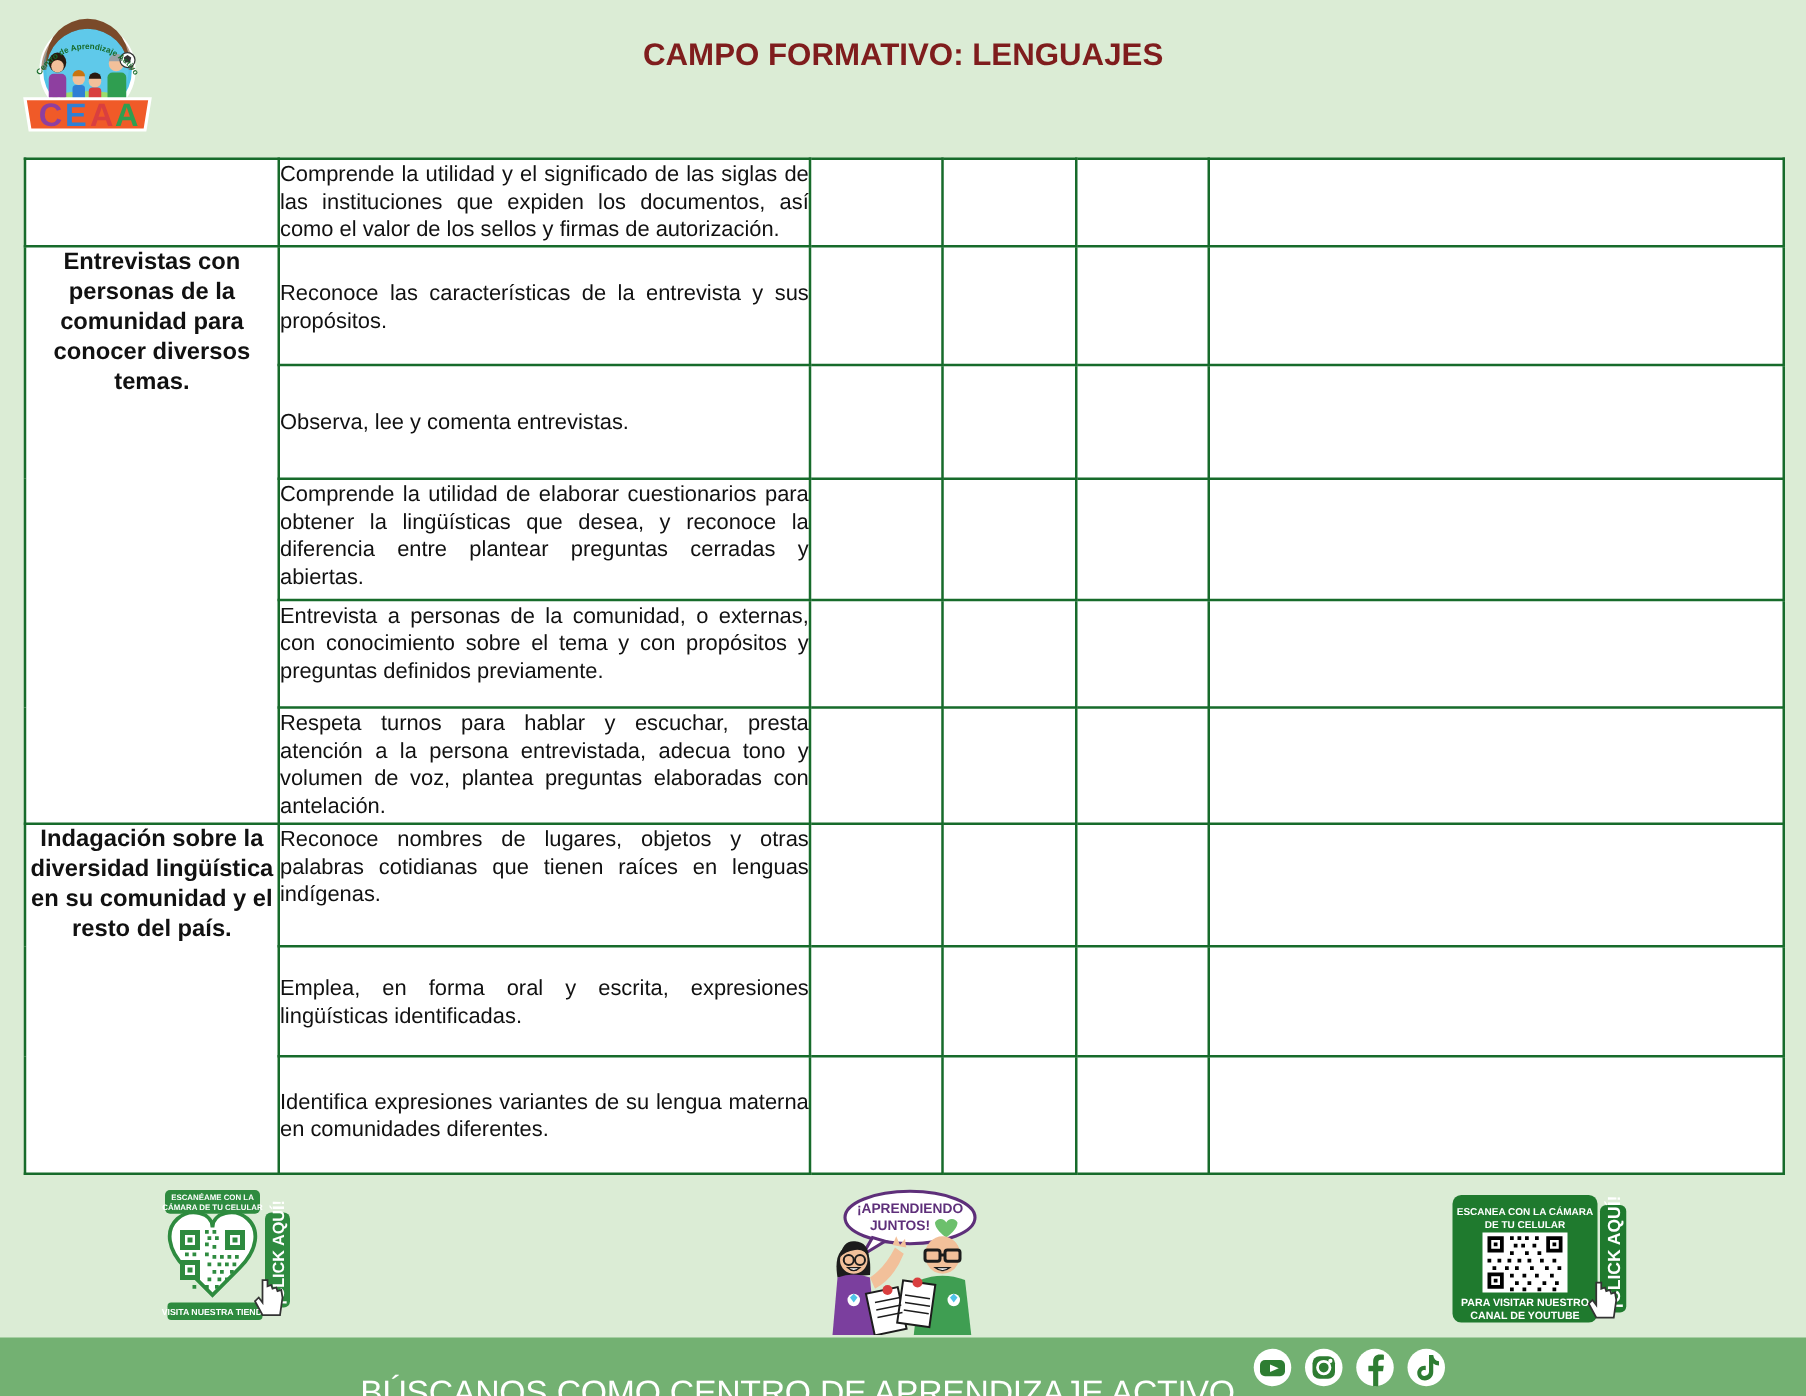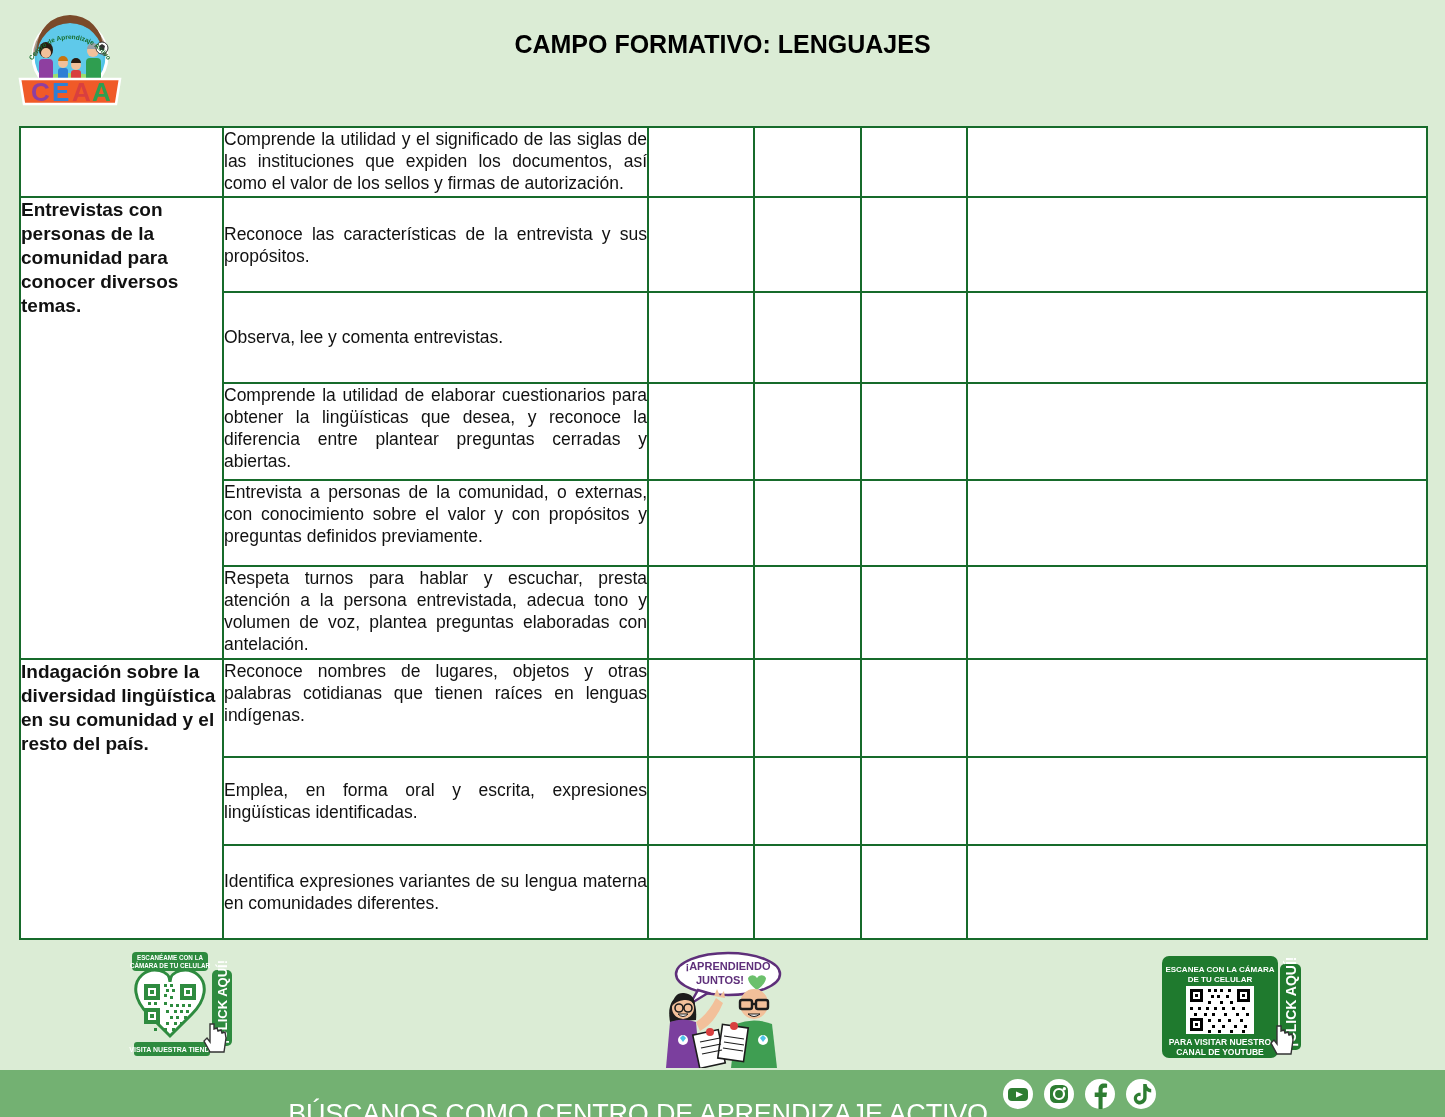--- a/index.html
+++ b/index.html
@@ -42,21 +42,21 @@
     font-size: 26px;
     font-weight: bold;
     color: #000000;
     letter-spacing: -0.2px;
     line-height: 31px;
     white-space: nowrap;
   }
   .title-line3 {
     font-size: 25px;
     font-weight: bold;
-    color: #000000;
+    color: #7f1d1d;
     line-height: 32px;
     white-space: nowrap;
   }
 
   .badge {
     position: absolute;
     right: 12px;
     top: 15px;
     background: #176b16;
     border-radius: 9px;
@@ -86,21 +86,21 @@
   }
   table.grid td {
     border: 2px solid #176b2b;
     vertical-align: top;
     padding: 0;
     background: #ffffff;
   }
   td.peach { background: #f8dccb; }
 
   td.cat {
-    text-align: left;
+    text-align: center;
     vertical-align: middle;
     font-size: 19px;
     font-weight: bold;
     color: #111111;
     line-height: 24px;
     padding: 4px 6px;
   }
   td.pda {
     font-size: 17.5px;
     color: #111111;
@@ -284,21 +284,21 @@
 
       <tr style="height:95px;">
         <td class="pda peach">Comprende la utilidad de elaborar cuestionarios para obtener la lingüísticas que desea, y reconoce la diferencia entre plantear preguntas cerradas y abiertas.</td>
         <td class="blank peach"></td>
         <td class="blank peach"></td>
         <td class="blank peach"></td>
         <td class="blank peach"></td>
       </tr>
 
       <tr style="height:84px;">
-        <td class="pda peach">Entrevista a personas de la comunidad, o externas, con conocimiento sobre el valor y con propósitos y preguntas definidos previamente.</td>
+        <td class="pda peach">Entrevista a personas de la comunidad, o externas, con conocimiento sobre el tema y con propósitos y preguntas definidos previamente.</td>
         <td class="blank peach"></td>
         <td class="blank peach"></td>
         <td class="blank peach"></td>
         <td class="blank peach"></td>
       </tr>
 
       <tr style="height:90px;">
         <td class="pda peach">Respeta turnos para hablar y escuchar, presta atención a la persona entrevistada, adecua tono y volumen de voz, plantea preguntas elaboradas con antelación.</td>
         <td class="blank peach"></td>
         <td class="blank peach"></td>

